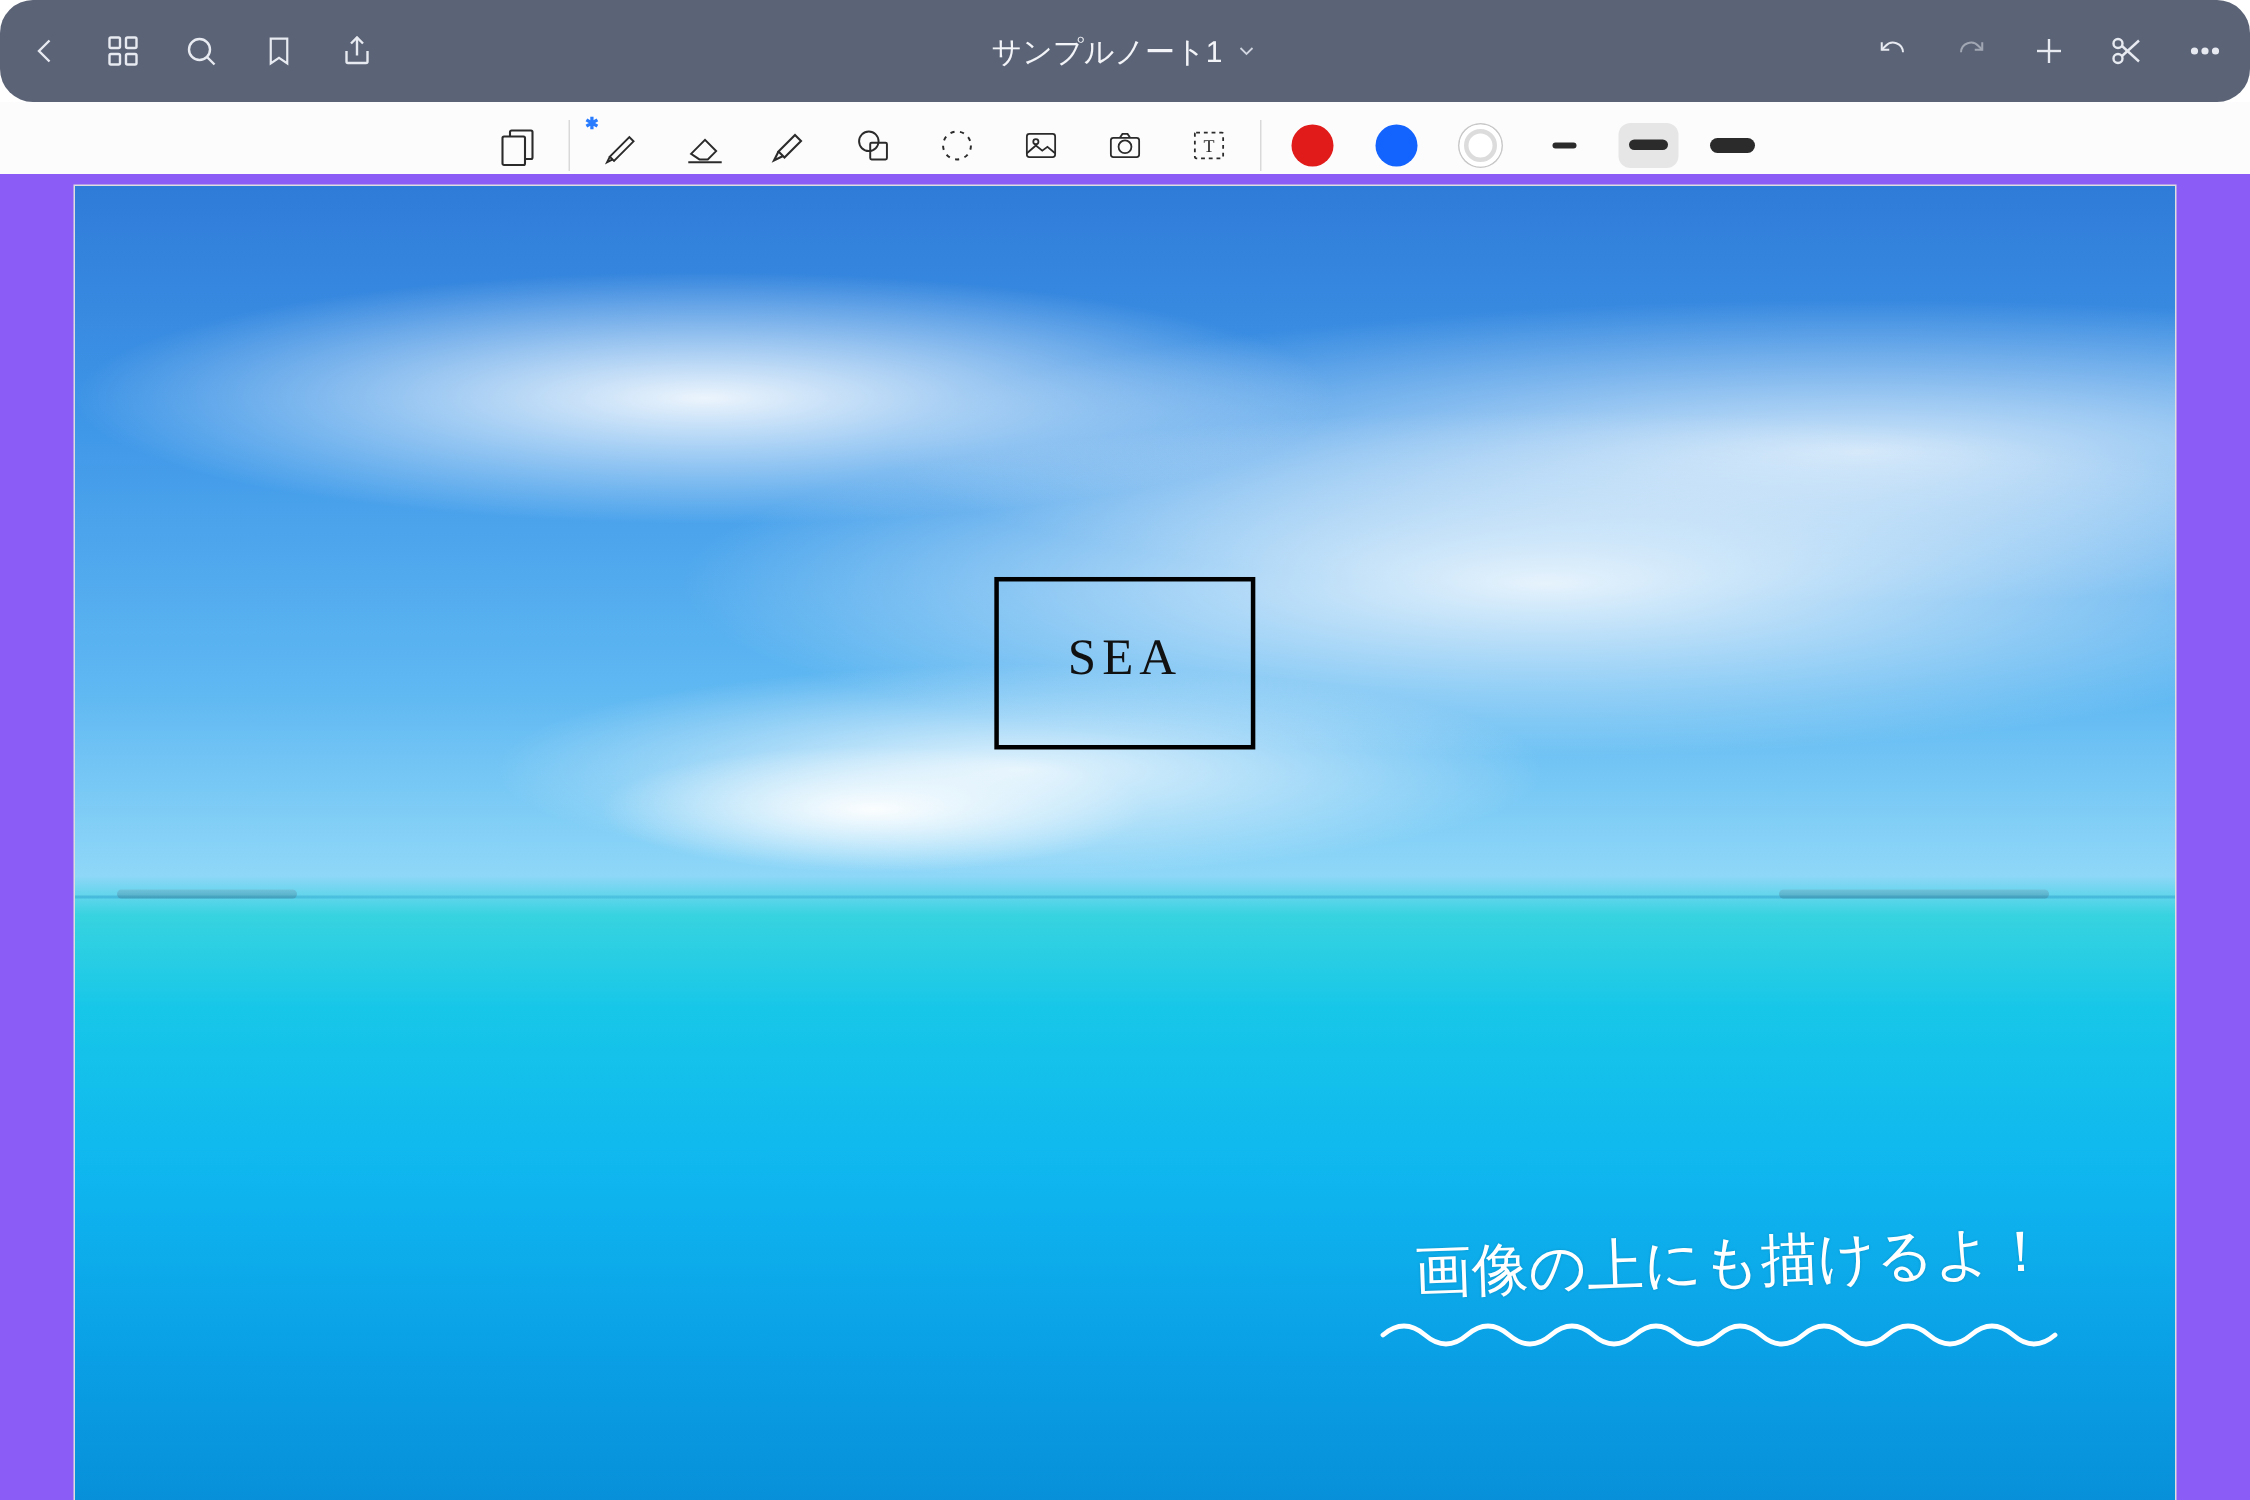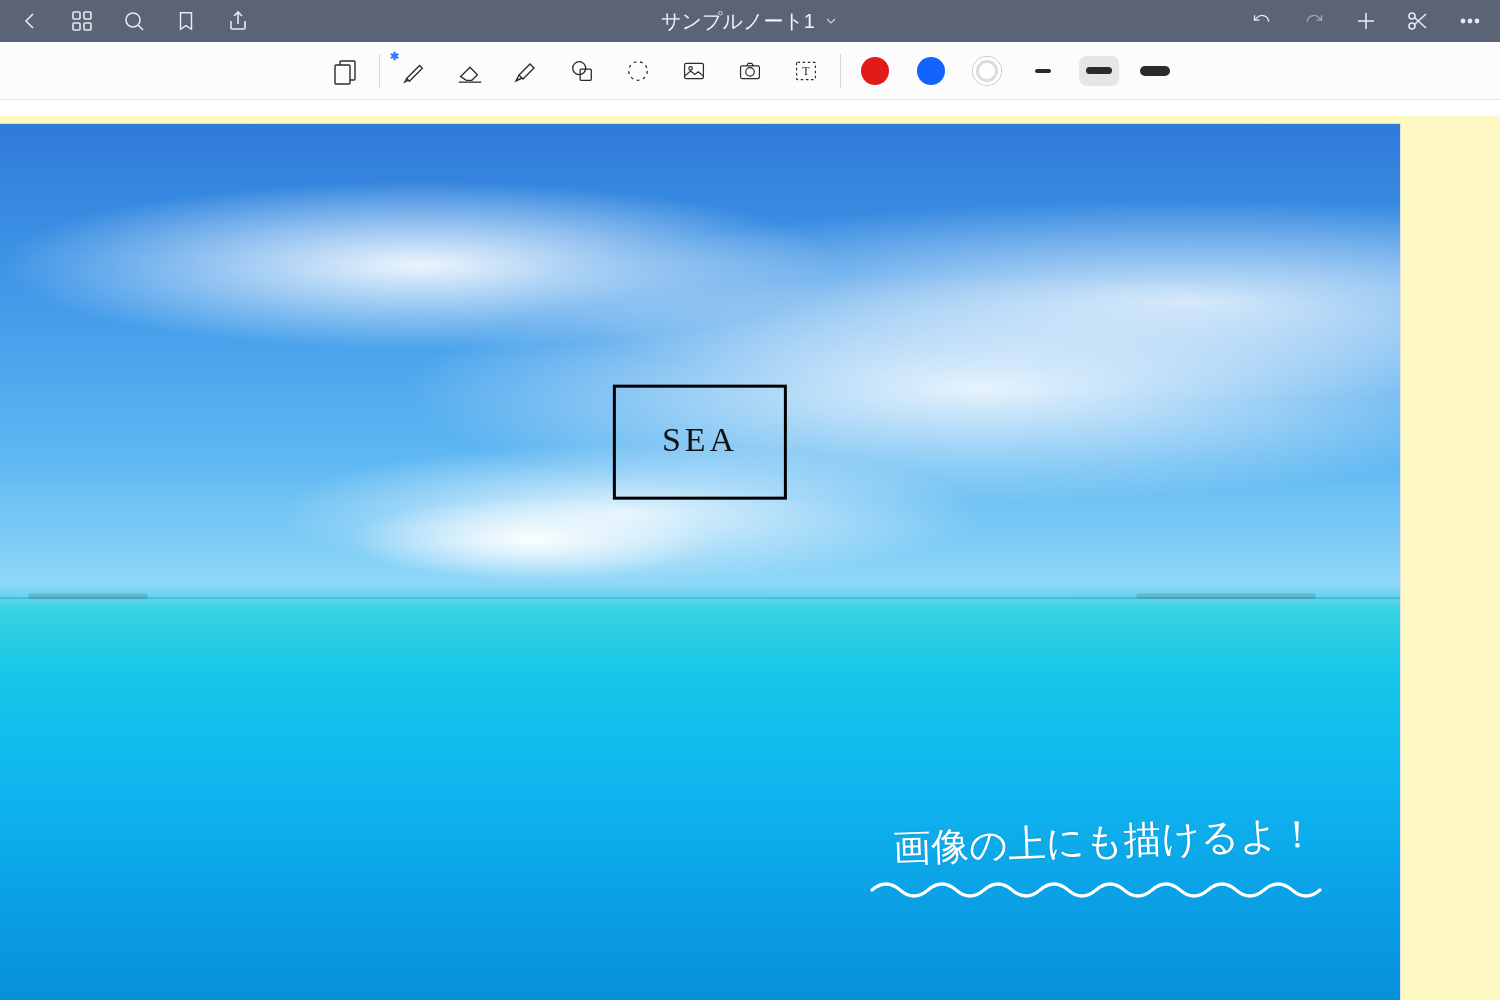--- a/index.html
+++ b/index.html
@@ -1,25 +1,26 @@
 <!DOCTYPE html>
 <html><head>
 <meta charset="utf-8">
 <style>
   * { box-sizing: border-box; margin: 0; padding: 0; }
   html, body { width: 1500px; height: 1000px; overflow: hidden; font-family: -apple-system, "Hiragino Sans", sans-serif; background: #fff; }
 
   
   .topbar {
-    height: 42px;
+    height: 68px;
     background: #5b6376;
     display: flex;
     align-items: center;
     color: #e9ecf2;
     padding: 0 6px;
+    border-radius: 22px;
   }
   .topbar .group { display: flex; align-items: center; gap: 4px; }
   .topbar .spacer { flex: 1; }
   .topbar-btn {
     width: 48px; height: 48px;
     display: flex; align-items: center; justify-content: center;
     border-radius: 6px;
     cursor: pointer;
   }
   .topbar-btn svg { stroke: #e7eaf0; fill: none; stroke-width: 1.6; }
@@ -71,22 +72,22 @@
     display:flex; align-items:center; justify-content:center;
   }
   .stroke-swatch.selected { background:#e6e6e6; }
   .stroke-dash1{ width:16px; height:4px;  border-radius:2px;  background:#2b2b2b; }
   .stroke-dash2{ width:26px; height:7px;  border-radius:4px;  background:#2b2b2b; }
   .stroke-dash3{ width:30px; height:10px; border-radius:5px;  background:#2b2b2b; }
 
   
   .canvas-wrap {
     position: absolute; left:0; right:0; top:116px; bottom:0;
-    background:#fef9c3;
-    display:flex; justify-content:flex-start;
+    background:#8b5cf6;
+    display:flex; justify-content:center;
   }
   .page {
     margin-top: 8px;
     width: 1400px; height: 100%;
     background:
       
       radial-gradient(ellipse 600px 120px at 30% 16%, rgba(255,255,255,.9), rgba(255,255,255,0) 70%),
       radial-gradient(ellipse 800px 160px at 70% 30%, rgba(255,255,255,.85), rgba(255,255,255,0) 72%),
       radial-gradient(ellipse 500px 100px at 45% 44%, rgba(255,255,255,.8), rgba(255,255,255,0) 70%),
       radial-gradient(ellipse 900px 140px at 85% 20%, rgba(255,255,255,.75), rgba(255,255,255,0) 72%),

